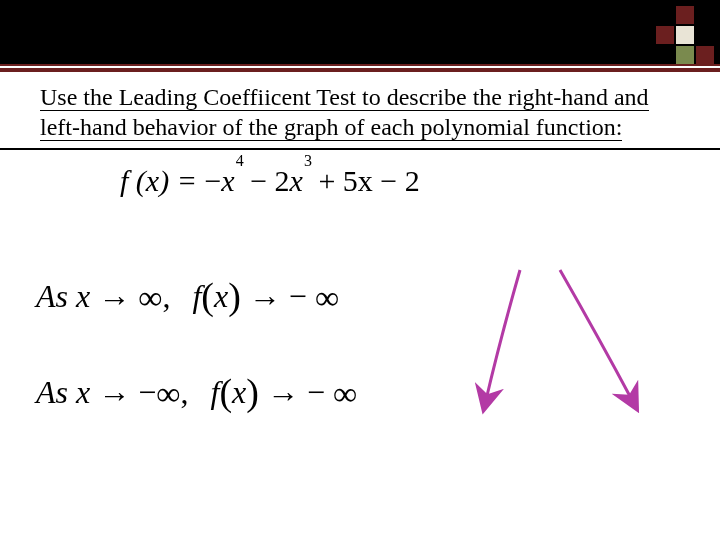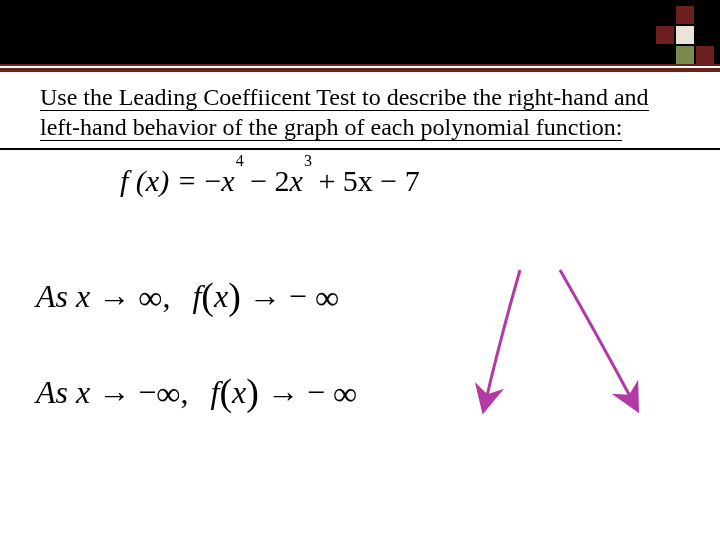--- a/index.html
+++ b/index.html
@@ -49,21 +49,21 @@
   <div class="banner-rule1"></div>
   <div class="banner-rule2"></div>
 </div>
 
 <div class="title">
   <u>Use the Leading Coeffiicent Test to describe the right-hand and left-hand behavior of the graph of each polynomial function:</u>
 </div>
 <div class="hr"></div>
 
 <div class="eq1">
-  <span>f (x) = </span><span class="up">−</span><span class="eq-sup"><span>x</span><sup>4</sup></span><span class="up"> − 2</span><span class="eq-sup"><span>x</span><sup>3</sup></span><span class="up"> + 5x − 7</span>
+  <span>f (x) = </span><span class="up">−</span><span class="eq-sup"><span>x</span><sup>4</sup></span><span class="up"> − 2</span><span class="eq-sup"><span>x</span><sup>3</sup></span><span class="up"> + 5x − 2</span>
 </div>
 
 <div class="limit l2">
   <span>As  x</span><span class="arrow"> → </span><span class="up">−</span><span class="inf">∞</span><span class="up">,</span>
   <span class="f">f</span><span class="paren">(</span><span>x</span><span class="paren">)</span><span class="arrow"> → </span><span class="up">− </span><span class="inf">∞</span>
 </div>
 
 <div class="limit l1">
   <span>As  x</span><span class="arrow"> → </span><span class="up"></span><span class="inf">∞</span><span class="up">,</span>
   <span class="f">f</span><span class="paren">(</span><span>x</span><span class="paren">)</span><span class="arrow"> → </span><span class="up">− </span><span class="inf">∞</span>

